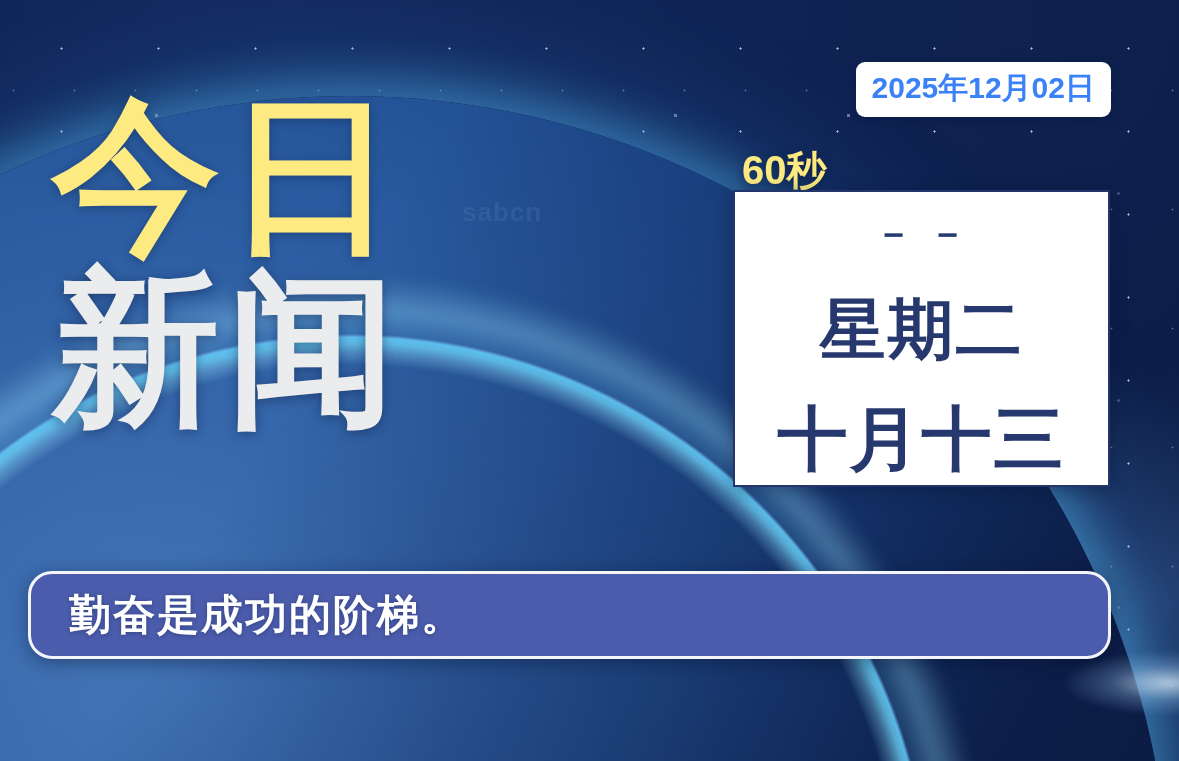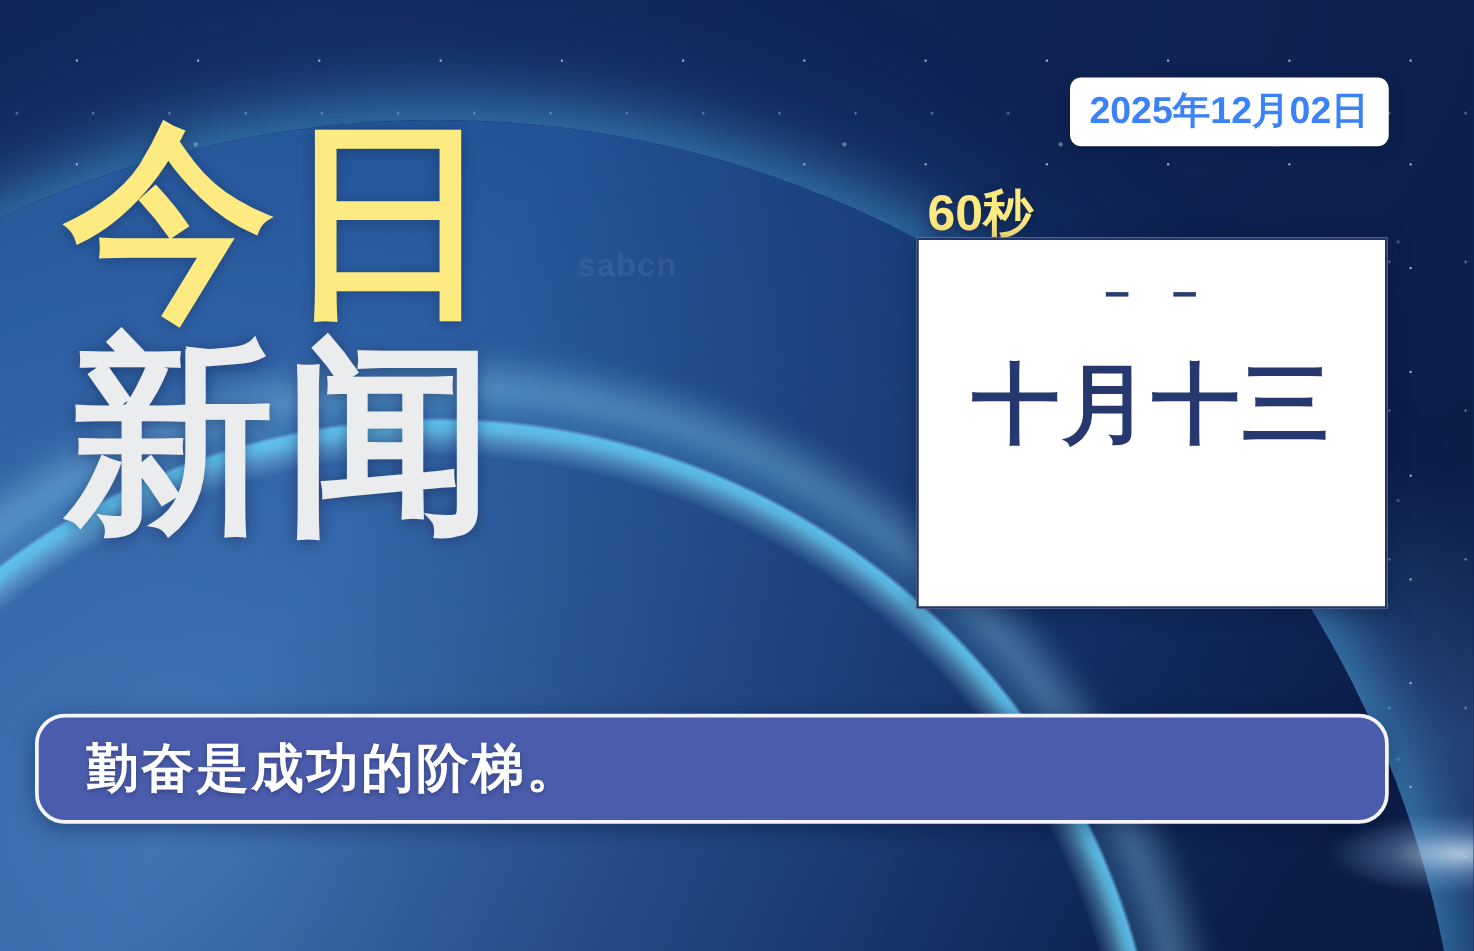--- a/index.html
+++ b/index.html
@@ -349,20 +349,21 @@
 
   <div class="tagline">
     <span class="tag-60">60秒</span>
   </div>
 
   <div class="card">
     <div class="card-issue">
       <span class="dash">－</span>
       <span class="dash">－</span>
     </div>
+    <div class="card-weekday">星期二</div>
     <div class="card-lunar">十月十三</div>
   </div>
 
   <div class="quote-bar">
     <span class="quote-text">勤奋是成功的阶梯。</span>
   </div>
 
 </div>
 
 </body></html>

